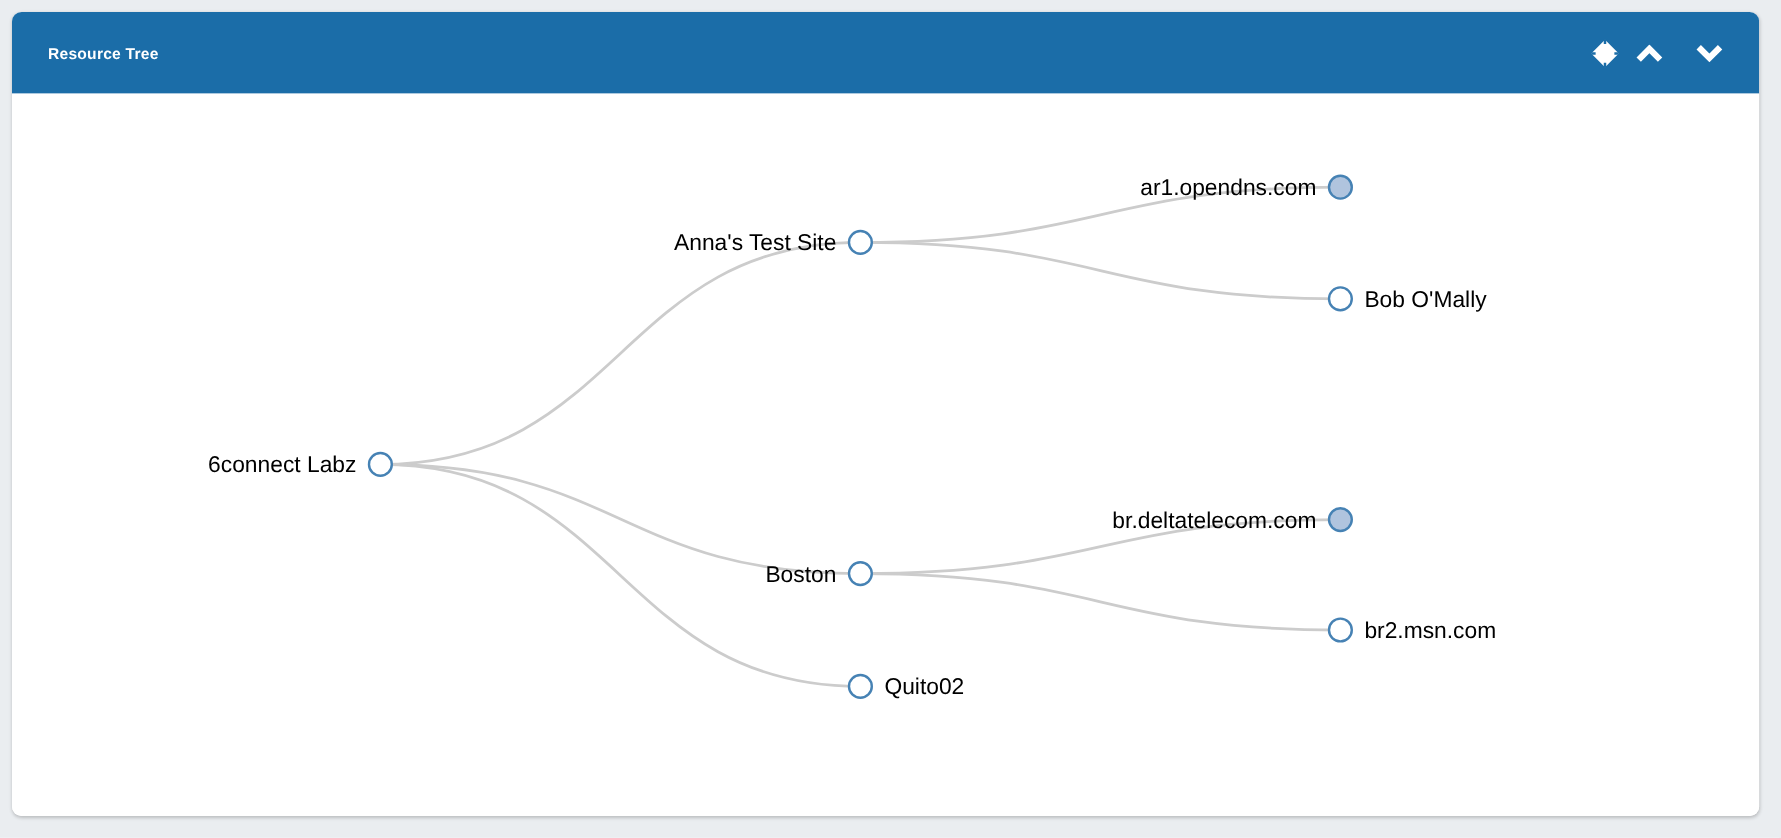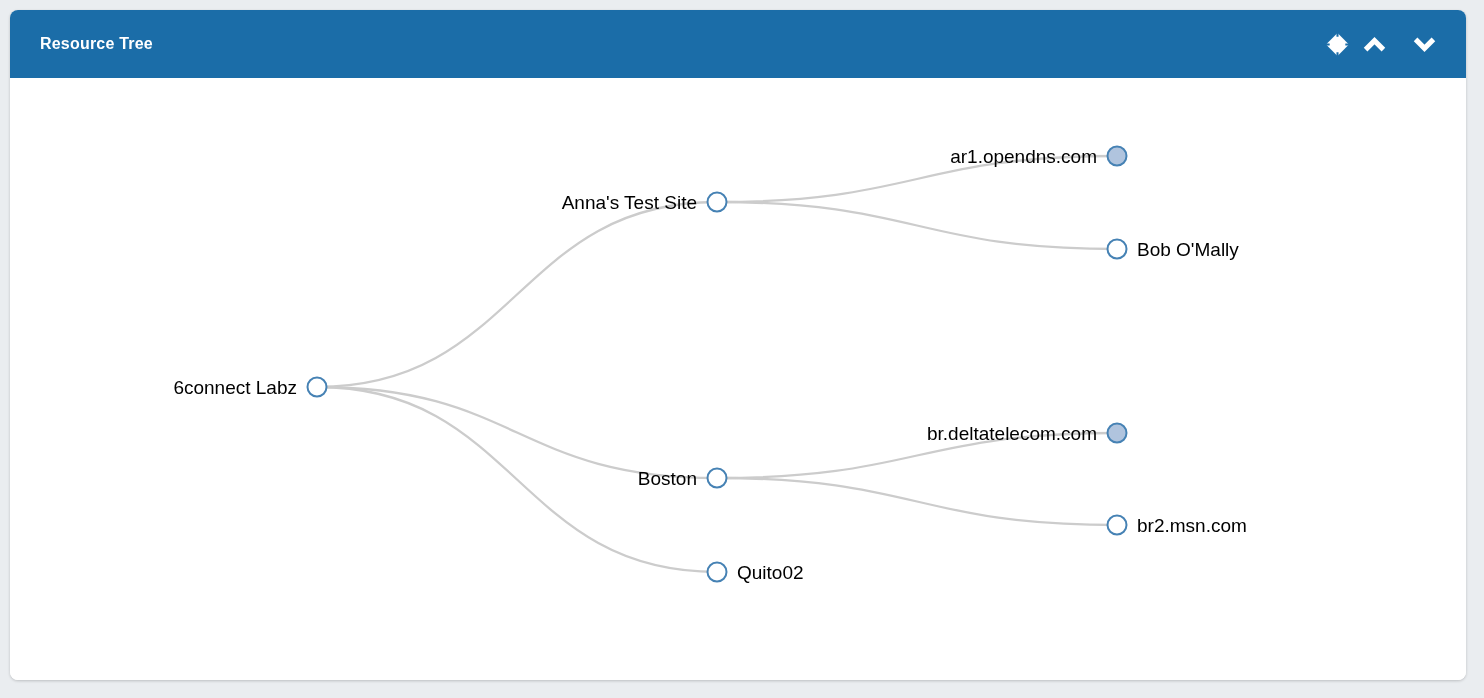--- a/index.html
+++ b/index.html
@@ -27,21 +27,21 @@
   .panel-header {
     height: 68px;
     background: var(--header-bg);
     display: flex;
     align-items: center;
     justify-content: space-between;
     padding: 0 30px;
   }
   .panel-title {
     color: var(--header-text);
-    font-size: 16px;
+    font-size: 13px;
     font-weight: bold;
     letter-spacing: 0.2px;
   }
   .header-actions {
     display: flex;
     align-items: center;
     gap: 13px;
   }
   .hbtn {
     background: transparent;

